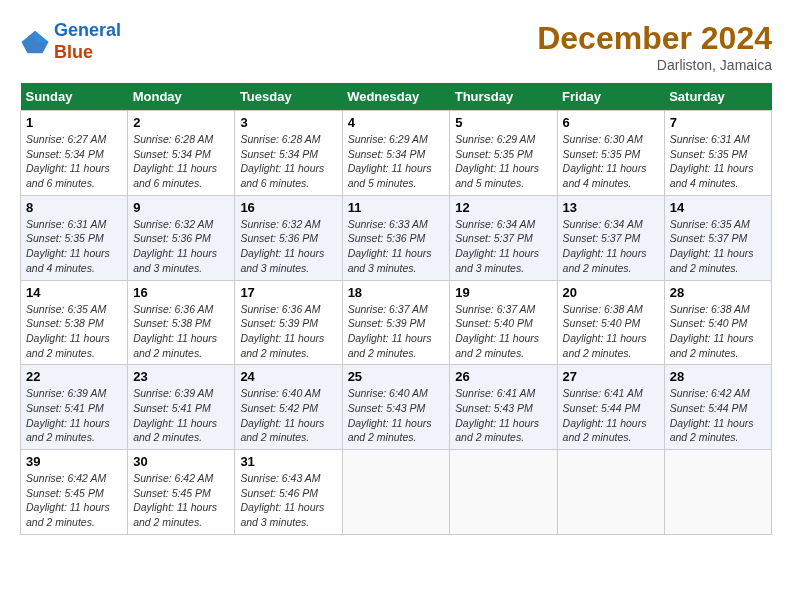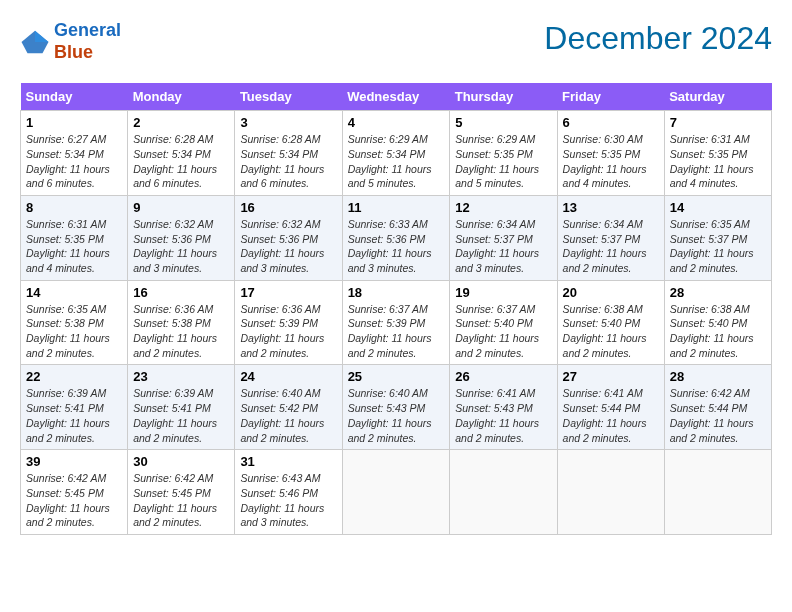--- a/index.html
+++ b/index.html
@@ -7,21 +7,21 @@
       font-family: Arial, sans-serif;
       background: #fff;
       width: 792px;
       min-height: 612px;
       padding: 20px;
     }
     .header {
       display: flex;
       justify-content: space-between;
       align-items: flex-start;
-      margin-bottom: 20px;
+      margin-bottom: 10px;
     }
     .logo {
       display: flex;
       align-items: center;
     }
     .logo-text {
       font-size: 18px;
       font-weight: bold;
       color: #333;
       line-height: 1.2;
@@ -32,34 +32,34 @@
     .logo-icon {
       width: 30px;
       height: 30px;
       margin-right: 4px;
     }
     .title-block {
       text-align: right;
     }
     .month-title {
       font-size: 32px;
-      font-weight: normal;
-      color: #0369a1;
+      font-weight: bold;
+      color: #a16207;
     }
     .location {
       font-size: 14px;
       color: #555;
     }
     table {
       width: 100%;
       border-collapse: collapse;
       font-size: 10.5px;
     }
     thead tr th {
-      background: #8b5cf6;
+      background: #15803d;
       color: #fff;
       padding: 6px 5px;
       text-align: left;
       font-size: 13px;
       font-weight: bold;
     }
     tbody tr td {
       border: 1px solid #ccc;
       vertical-align: top;
       padding: 4px 5px;
@@ -96,20 +96,21 @@
       <polygon points="20,5 38,20 30,35 10,35 2,20" fill="#1a6bbf" opacity="0.85"></polygon>
       <polygon points="20,5 38,20 20,20" fill="#2e8de0" opacity="0.9"></polygon>
     </svg>
     <div class="logo-text">
       <span>General</span><br>
       <span style="color:#c2410c">Blue</span>
     </div>
   </div>
   <div class="title-block">
     <div class="month-title">December 2024</div>
+    <div class="location">Darliston, Jamaica</div>
   </div>
 </div>
 
 <table>
   <thead>
     <tr>
     <th>Sunday</th>
         <th>Monday</th>
         <th>Tuesday</th>
         <th>Wednesday</th>

